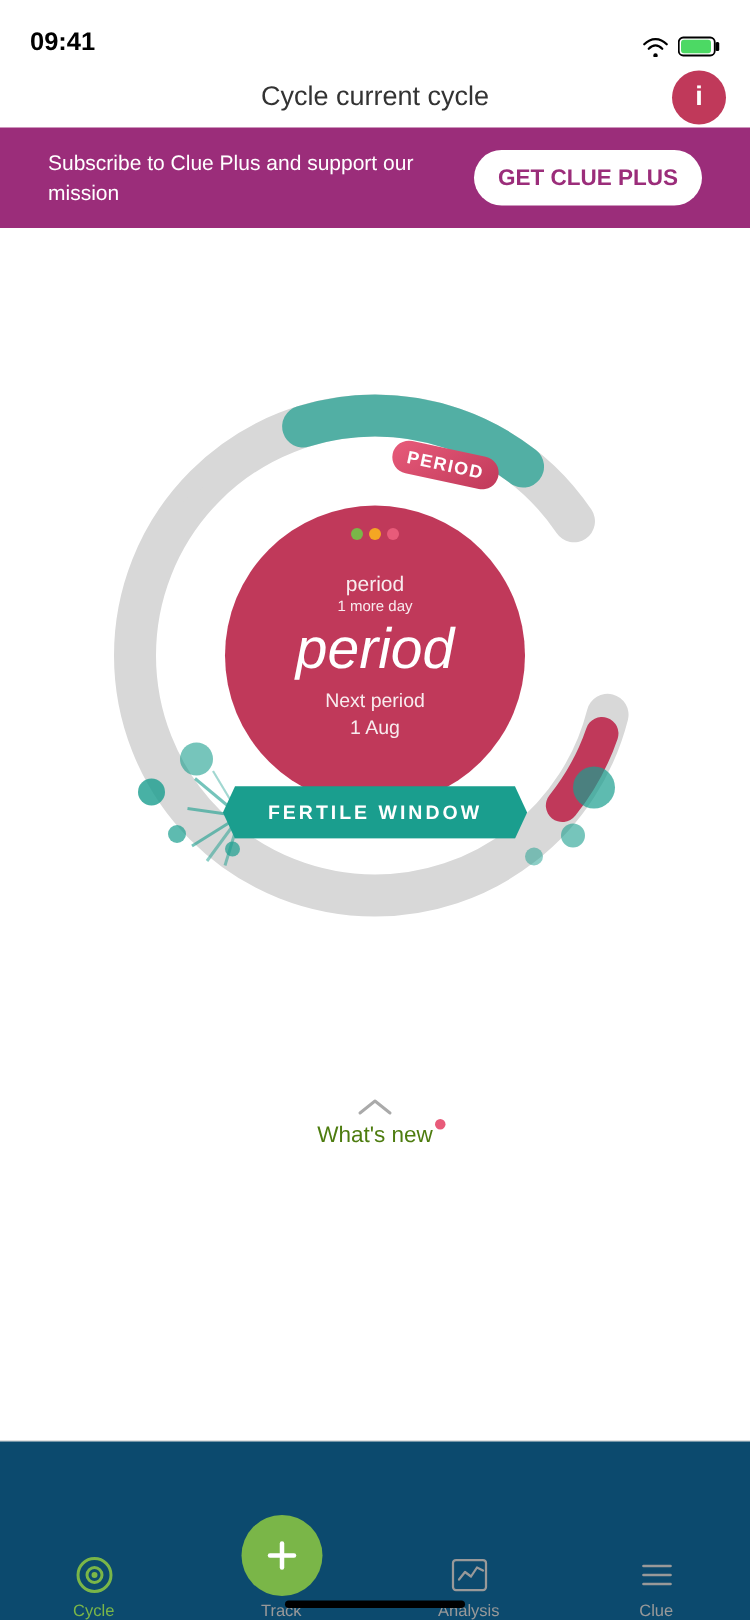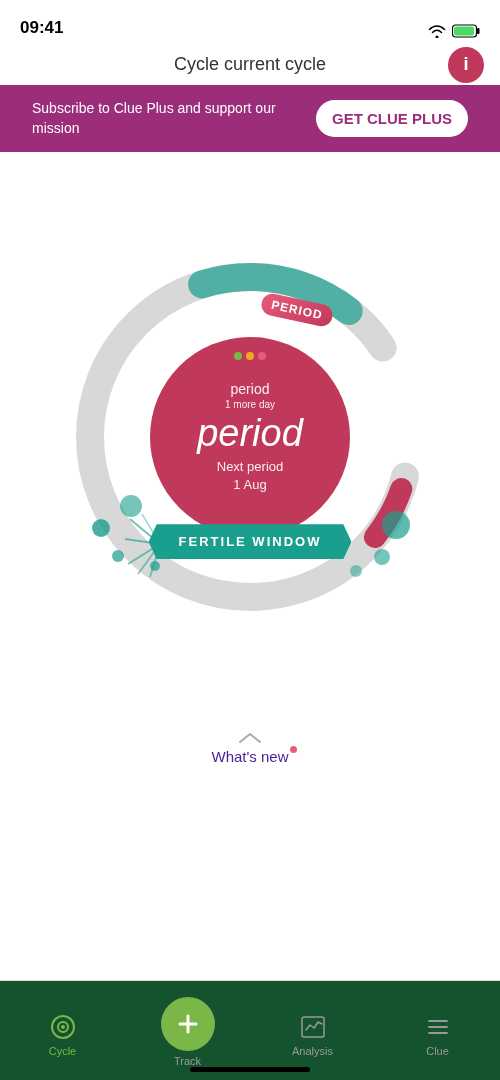--- a/index.html
+++ b/index.html
@@ -248,45 +248,45 @@
       justify-content: center;
       padding: 10px 0 6px;
     }
     .chevron-up {
       width: 24px;
       height: 12px;
       margin-bottom: 4px;
     }
     .whats-new-text {
       font-size: 15px;
-      color: #4c1d95;
+      color: #4d7c0f;
       position: relative;
       text-align: right;
     }
     .whats-new-dot {
       position: absolute;
       top: -2px;
       right: -8px;
       width: 7px;
       height: 7px;
       border-radius: 50%;
       background: #e85b7a;
     }
 
     
     .bottom-nav {
       position: absolute;
       bottom: 0;
       left: 0;
       right: 0;
-      height: 100px;
-      background: #14532d;
+      height: 120px;
+      background: #0c4a6e;
       border-top: 1px solid #e0e0e0;
       display: flex;
-      align-items: center;
+      align-items: flex-end;
       justify-content: space-around;
       padding-top: 8px;
     }
     .nav-item {
       display: flex;
       flex-direction: column;
       align-items: center;
       gap: 4px;
       cursor: pointer;
       min-width: 70px;

